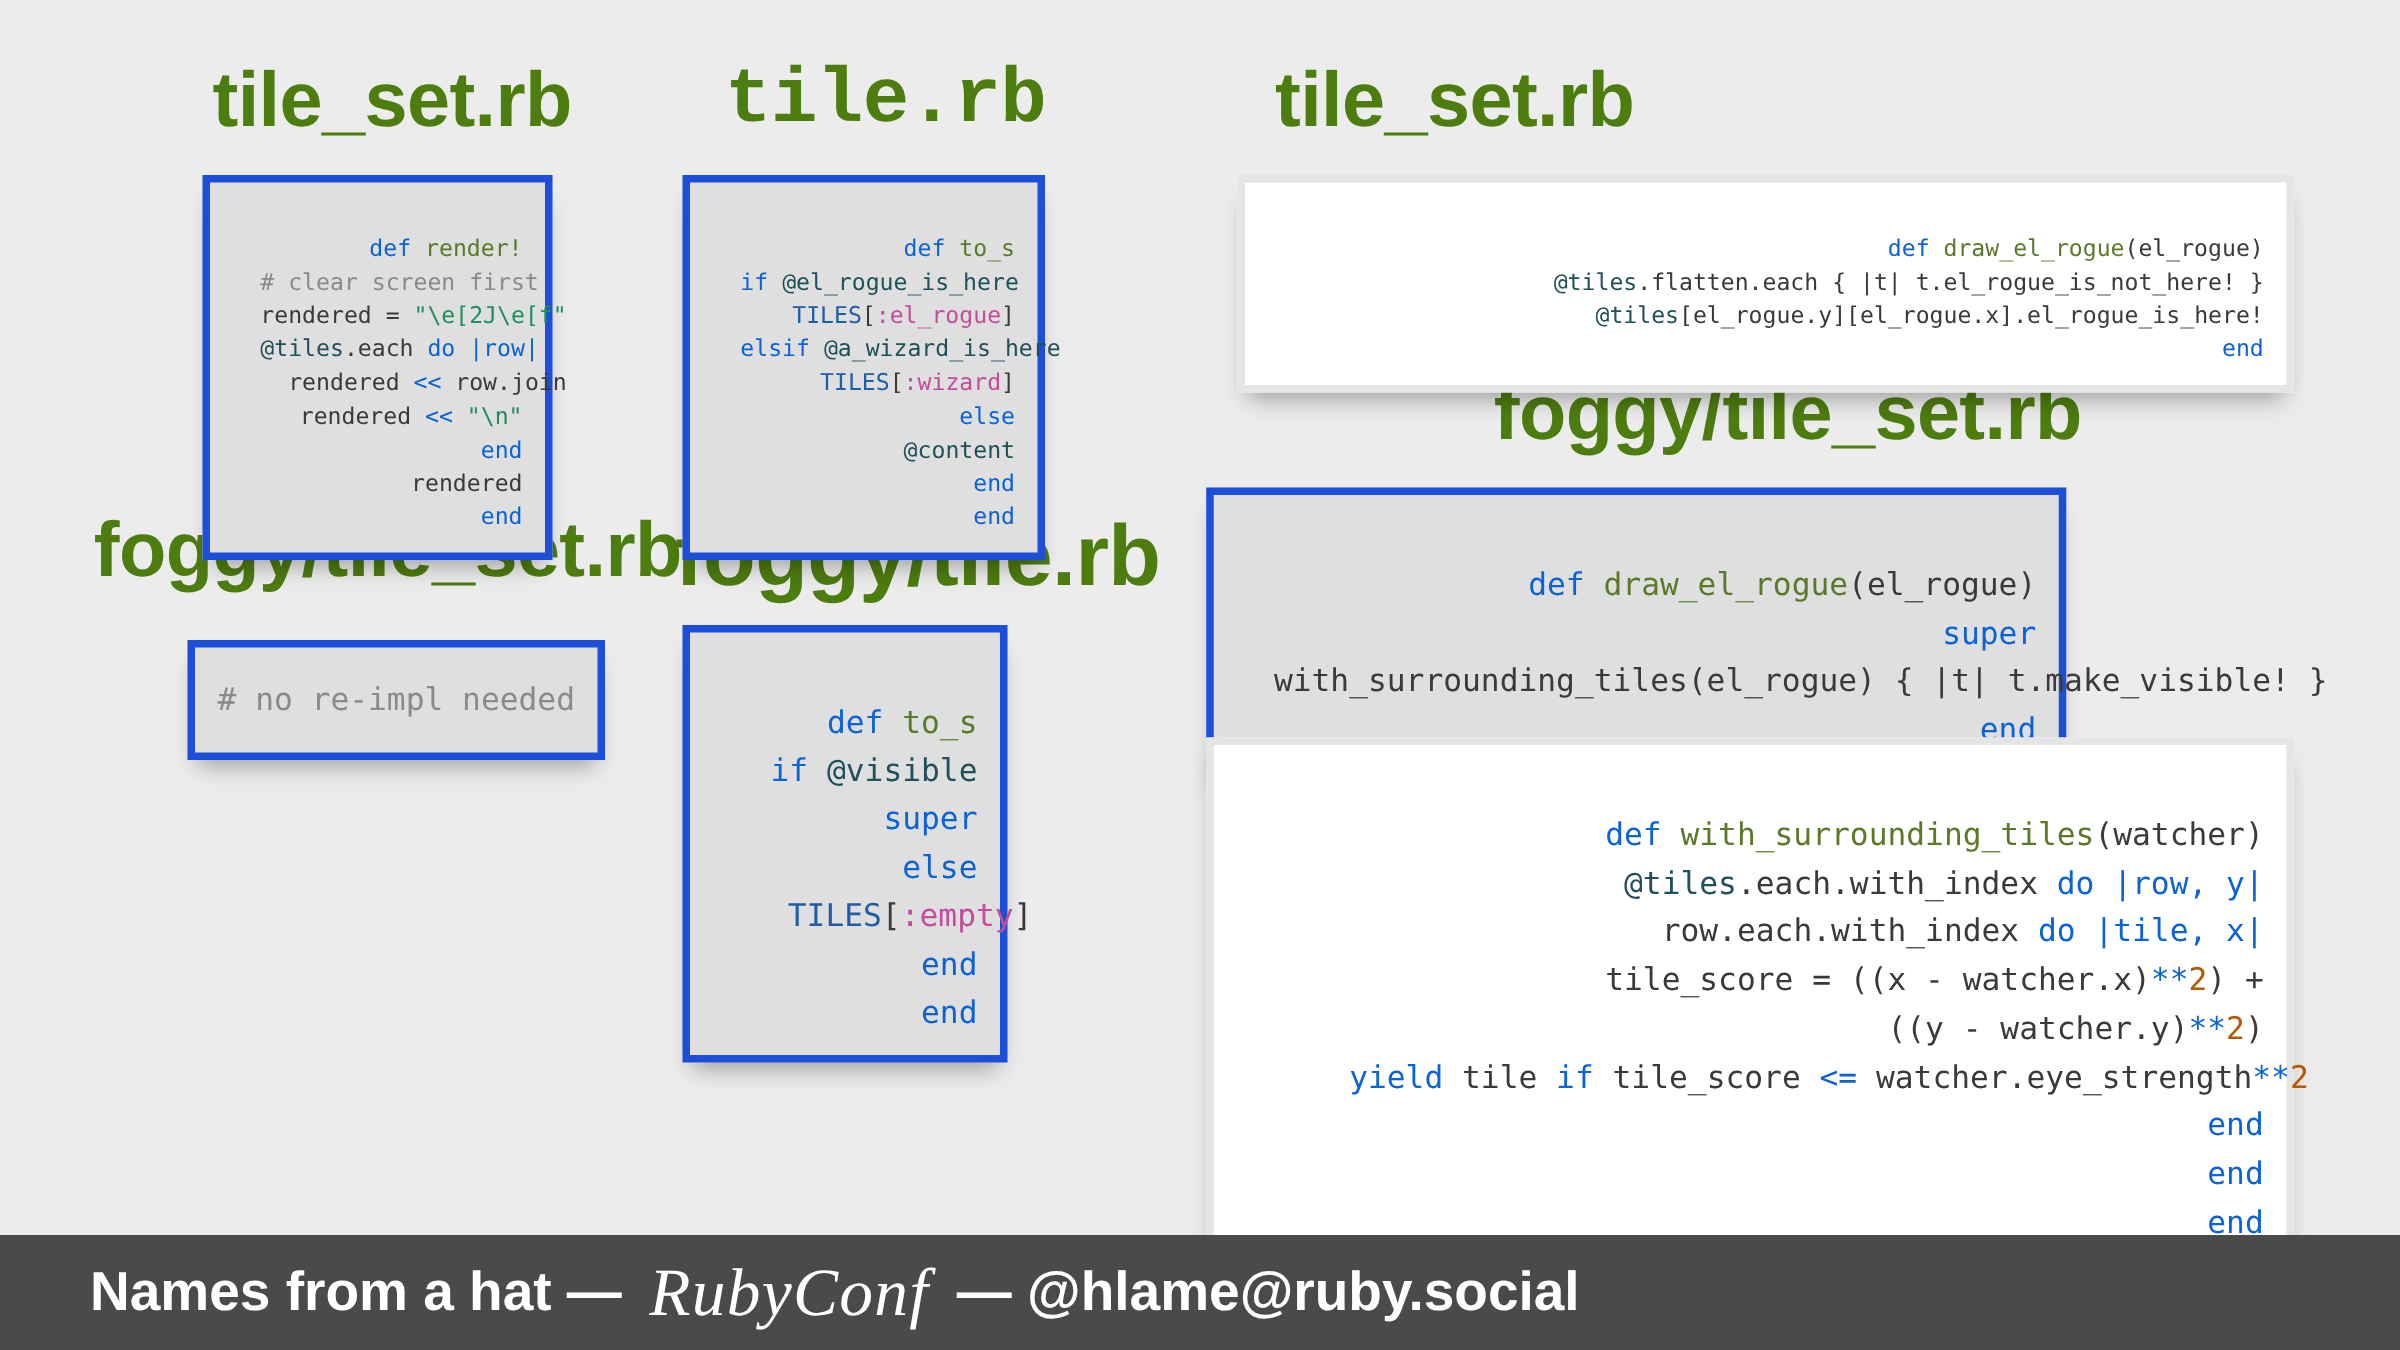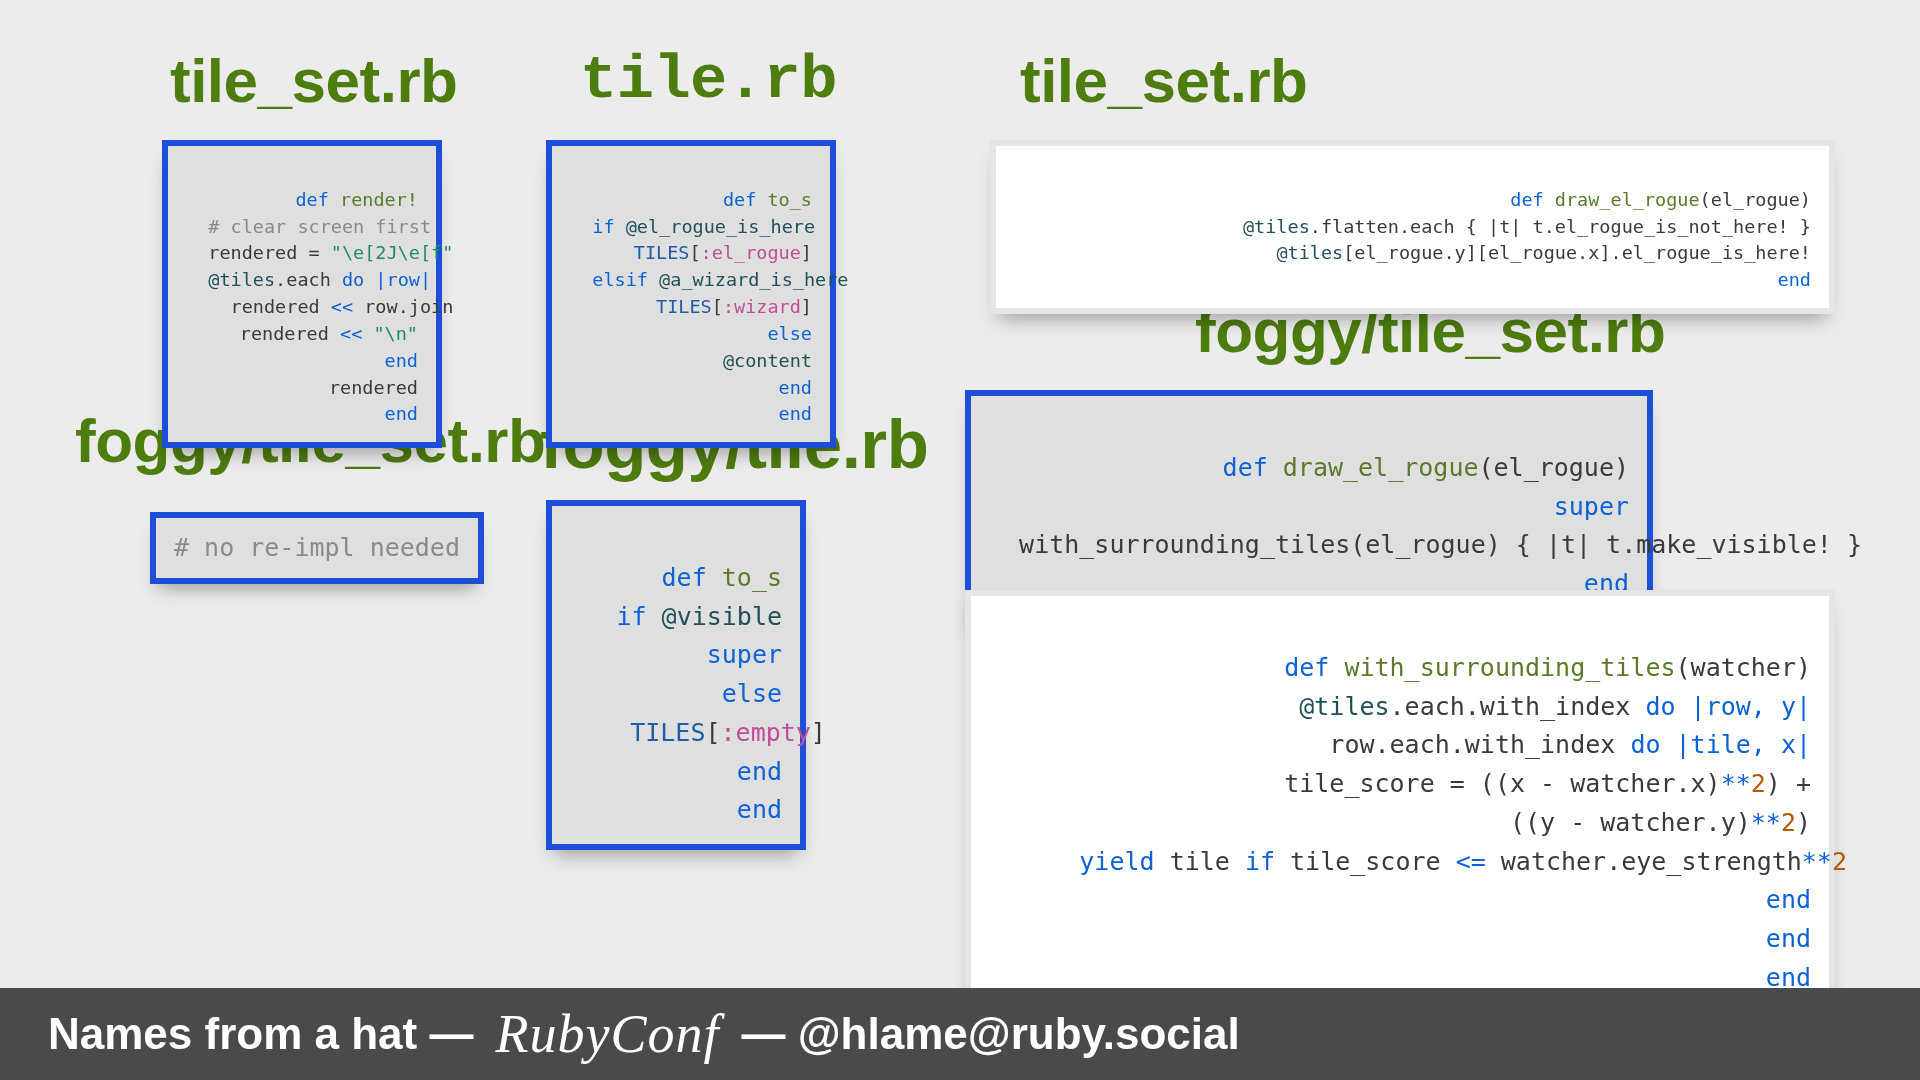--- a/index.html
+++ b/index.html
@@ -50,21 +50,21 @@
   .num  { color:#b65a00; }           
 
   
   #footer {
     position:absolute;
     left:0; right:0; bottom:0;
     height: 92px;
     background:#4a4a4a;
     display:flex;
     align-items:center;
-    padding-left: 48px;
+    padding-left: 72px;
     color:#fff;
     font-family:"Arial Narrow","Helvetica Neue Condensed",Impact,sans-serif;
     font-stretch:condensed;
     font-weight:700;
     font-size:44px;
     gap: 22px;
   }
   #footer .script {
     font-family: "Brush Script MT","Segoe Script",cursive;
     font-style: italic;
@@ -101,21 +101,21 @@
 <span class="kw">def </span><span class="func">to_s</span>
 <span class="kw">  if </span><span class="ivar">@el_rogue_is_here</span>
 <span>    </span><span class="const">TILES</span><span>[</span><span class="sym">:el_rogue</span><span>]</span>
 <span class="kw">  elsif </span><span class="ivar">@a_wizard_is_here</span>
 <span>    </span><span class="const">TILES</span><span>[</span><span class="sym">:wizard</span><span>]</span>
 <span class="kw">  else</span>
 <span>    </span><span class="ivar">@content</span>
 <span class="kw">  end</span>
 <span class="kw">end</span></div>
 
-<div class="abs card blk" style="left:150px; top:512px; font-size:25px; padding:12px 18px;"><span class="com"># no re-impl needed</span></div>
+<div class="abs card blk" style="left:150px; top:512px; font-size:25px; padding:24px 18px;"><span class="com"># no re-impl needed</span></div>
 
 <div class="abs card lg blk" style="left:546px; top:500px; width:260px;">
 <span class="kw">def </span><span class="func">to_s</span>
 <span class="kw">  if </span><span class="ivar">@visible</span>
 <span class="kw">    super</span>
 <span class="kw">  else</span>
 <span>    </span><span class="const">TILES</span><span>[</span><span class="sym">:empty</span><span>]</span>
 <span class="kw">  end</span>
 <span class="kw">end</span></div>
 

